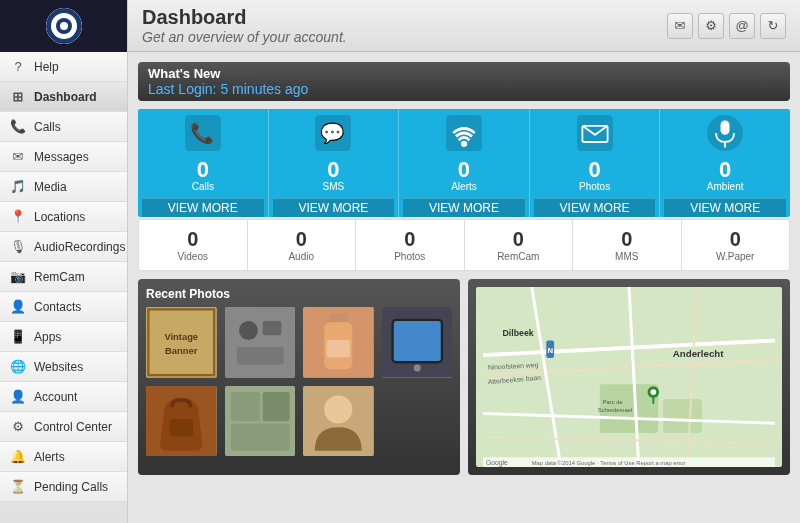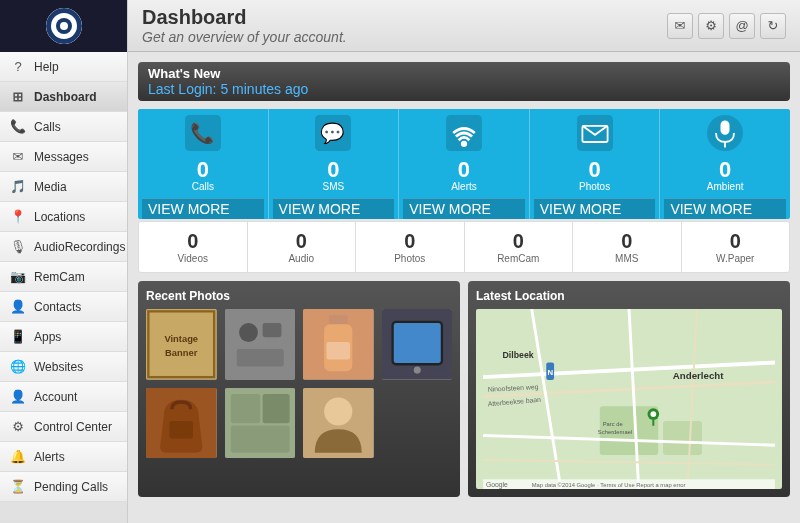--- a/index.html
+++ b/index.html
@@ -115,24 +115,24 @@
       border-right: 1px solid rgba(255,255,255,0.3);
       background: #1ab0e0;
     }
     .stat-item:last-child { border-right: none; }
     .stat-icon { font-size: 22px; color: #fff; margin-bottom: 2px; }
     .stat-number { font-size: 22px; font-weight: bold; color: #fff; line-height: 1; }
     .stat-label { font-size: 10px; color: #fff; margin-bottom: 4px; }
     .view-more-btn {
       background: rgba(0,0,0,0.2);
       color: #fff;
-      font-size: 14px;
+      font-size: 12px;
       padding: 2px 6px;
       width: 100%;
-      text-align: left;
+      text-align: center;
       cursor: pointer;
       border-top: 1px solid rgba(255,255,255,0.2);
       margin-top: 2px;
     }
 
     
     .secondary-stats {
       display: flex;
       background: #fff;
       border: 1px solid #ddd;
@@ -444,21 +444,20 @@
               <svg viewBox="0 0 60 60" xmlns="http://www.w3.org/2000/svg">
                 <rect width="60" height="60" fill="#c8a878"></rect>
                 <circle cx="30" cy="20" r="12" fill="#e8c898"></circle>
                 <path d="M10 55 Q10 35 30 35 Q50 35 50 55" fill="#8b6a3a"></path>
               </svg>
             </div>
           </div>
       </div>
 
       <div class="latest-location-box">
-        <div class="box-title">Latest Location</div>
         <div class="map-container">
           
           <svg width="100%" height="100%" viewBox="0 0 300 185" xmlns="http://www.w3.org/2000/svg">
 
             <rect width="300" height="185" fill="#d4e6c3"></rect>
 
             <rect x="120" y="100" width="60" height="50" fill="#b8d4a0" rx="3"></rect>
             <rect x="185" y="115" width="40" height="35" fill="#c0d8a8" rx="3"></rect>
 
             <line x1="0" y1="70" x2="300" y2="55" stroke="#fff" stroke-width="4"></line>

